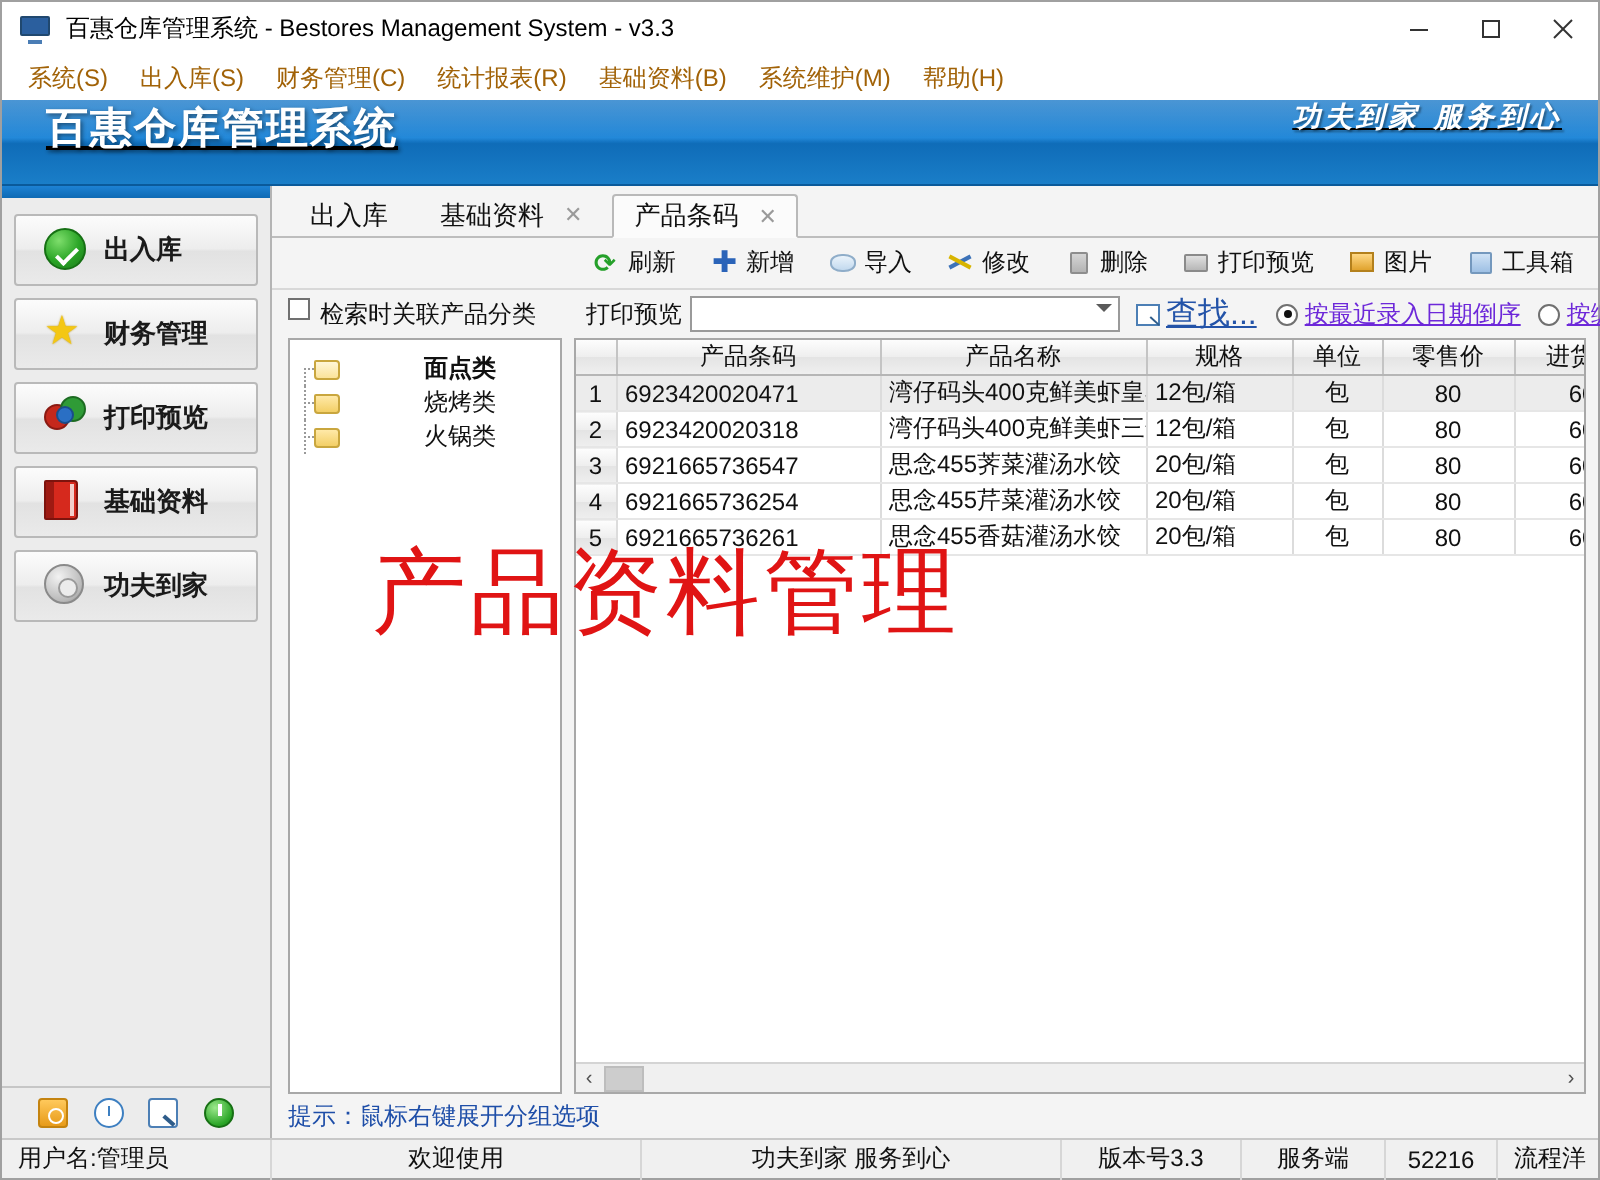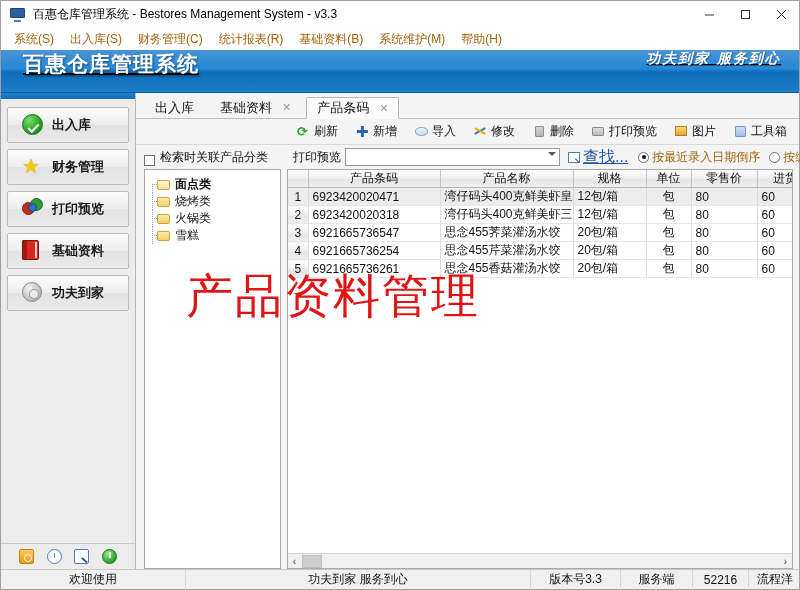--- a/index.html
+++ b/index.html
@@ -228,21 +228,21 @@
      border:1px solid #7498bd; border-radius:1px;}
 
   
   .filterbar {
     height: 24px; flex:0 0 24px;
     display:flex; align-items:center;
     padding: 0 6px 0 8px;
     background:#f4f4f4;
     gap: 0;
   }
-  .chkwrap { display:flex; align-items:flex-end; gap:5px; width:143px; flex:0 0 143px; }
+  .chkwrap { display:flex; align-items:flex-start; gap:5px; width:143px; flex:0 0 143px; }
   .chkbox { width:11px;height:11px;border:1px solid #707070;background:#fff;}
   .chklabel { font-size:12px; color:#111; white-space:nowrap;}
   .kwlabel { font-size:12px; color:#111; margin: 0 4px 0 6px; white-space:nowrap;}
   .combo {
     width: 215px; height:18px; flex:0 0 215px;
     background:#fff; border:1px solid #9a9a9a;
     display:flex; align-items:center; position:relative;
   }
   .combo input {
     border:none; outline:none; width:100%; height:16px;
@@ -251,39 +251,39 @@
   .combo .arrow {
     position:absolute; right:3px; top:3px;
     width:0;height:0;border-left:4px solid transparent;border-right:4px solid transparent;
     border-top:4px solid #5a5a5a;
   }
   .findbtn { display:flex; align-items:center; gap:3px; margin-left:8px; }
   .find-ico { width:12px;height:11px;background:#fff;border:1.4px solid #4c7fb5;position:relative;}
   .find-ico:after{content:""; position:absolute; left:6px;top:5px;width:6px;height:1.4px;background:#2e5c8a;transform:rotate(42deg);transform-origin:left;}
   .find-text { font-size:16px; color:#2353a8; text-decoration:underline; white-space:nowrap;}
   .radios { display:flex; align-items:center; margin-left:10px; gap:9px;}
-  .radio { display:flex; align-items:center; gap:3px; font-size:12px; color:#a16207; white-space:nowrap;}
+  .radio { display:flex; align-items:center; gap:3px; font-size:12px; color:#6d28d9; white-space:nowrap;text-decoration:underline;}
   .rdot { width:11px;height:11px;border-radius:50%;border:1px solid #707070;background:#fff;position:relative;}
   .rdot.on:after{content:"";position:absolute;left:2.5px;top:2.5px;width:4px;height:4px;border-radius:50%;background:#111;}
 
   
   .panes { flex:1 1 auto; display:flex; min-height:0; padding: 0 6px 0 8px; }
   .tree-pane {
     width: 137px; flex:0 0 137px;
     background:#ffffff; border:1px solid #a8a8a8;
     padding: 6px 0 0 0; overflow:hidden;
   }
   .tnode { display:flex; align-items:center; height:17px; padding-left:12px; position:relative;}
   .tnode .tline { position:absolute; left:7px; top:0; bottom:0; width:1px; border-left:1px dotted #9a9a9a;}
   .tnode .tdash { position:absolute; left:7px; top:8px; width:5px; border-top:1px dotted #9a9a9a;}
   .folder { width:13px;height:10px; margin-right:5px; flex:0 0 13px; position:relative;
     background:linear-gradient(to bottom,#ffe9a8,#f3cf66); border:1px solid #c9a githubs; }
   .folder { border:1px solid #c9a63e; border-radius:1px 2px 2px 2px; }
   .folder.open { background:linear-gradient(to bottom,#fff6d8,#fbe39a); }
-  .tlabel { font-size:12px; color:#111; white-space:nowrap;}
+  .tlabel { font-size:12px; color:#111; white-space:nowrap;margin-left:37px;}
   .tlabel.sel { font-weight:bold; }
 
   .grid-pane {
     flex:1 1 auto; min-width:0; margin-left: 6px;
     background:#ffffff; border:1px solid #a8a8a8;
     display:flex; flex-direction:column; overflow:hidden;
   }
   table.grid { border-collapse: collapse; width:100%; table-layout:fixed; }
   table.grid th {
     height:17px;
@@ -294,21 +294,21 @@
   }
   table.grid td {
     height:18px; font-size:12px; color:#111;
     border-right:1px solid #dcdcdc; border-bottom:1px solid #e6e6e6;
     padding: 0 4px; white-space:nowrap; overflow:hidden;
   }
   tr.selected td { background:#ececec; }
   .col-idx { width:20px; text-align:center; padding:0 !important;
       background: linear-gradient(to bottom,#fdfdfd,#eeeeee 50%,#e4e4e4 51%,#efefef);
       border-right:1px solid #c4c4c4; }
-  .num { text-align:left; }
+  .num { text-align:center; }
   .ctr { text-align:center; }
   .grid-body-fill { flex:1 1 auto; background:#fff; }
   .hscroll {
     height: 15px; flex:0 0 15px;
     background:#f0f0f0; border-top:1px solid #d4d4d4;
     display:flex; align-items:center; position:relative;
   }
   .hscroll .arrowL, .hscroll .arrowR { width:13px; text-align:center; font-size:10px; color:#505050; }
   .hscroll .thumb { width:20px; height:13px; background:#cdcdcd; border:1px solid #bdbdbd; margin-left:1px;}
   .hscroll .track { flex:1 1 auto; }
@@ -546,26 +546,20 @@
             <span class="tline"></span>
               <span class="tdash"></span>
             <span class="folder"></span>
             <span class="tlabel">烧烤类</span>
           </div>
           <div class="tnode">
             <span class="tline"></span>
               <span class="tdash"></span>
             <span class="folder"></span>
             <span class="tlabel">火锅类</span>
-          </div>
-          <div class="tnode">
-            <span class="tline"></span>
-              <span class="tdash"></span>
-            <span class="folder"></span>
-            <span class="tlabel">雪糕</span>
           </div>
         </div>
 
         <div class="grid-pane">
           <table class="grid">
             <colgroup>
               <col style="width:20px">
                 <col style="width:132px">
                 <col style="width:133px">
               <col style="width:73px">
@@ -635,26 +629,30 @@
           <div class="grid-body-fill"></div>
           <div class="hscroll">
             <span class="arrowL">‹</span>
             <span class="thumb"></span>
             <span class="track"></span>
             <span class="arrowR">›</span>
           </div>
         </div>
       </div>
 
+      <div class="hintbar">
+        <div class="hint-text">提示：鼠标右键展开分组选项</div>
+      </div>
 
       <div class="watermark">产品资料管理</div>
     </div>
   </div>
 
   <div class="statusbar">
+    <div class="st-cell st-1">用户名:管理员</div>
     <div class="st-cell st-2">欢迎使用</div>
     <div class="st-cell st-3">功夫到家 服务到心</div>
     <div class="st-cell st-4">版本号3.3</div>
     <div class="st-cell st-5">服务端</div>
     <div class="st-cell st-6">52216</div>
     <div class="st-cell st-7">流程洋</div>
   </div>
 
 </div>
 

